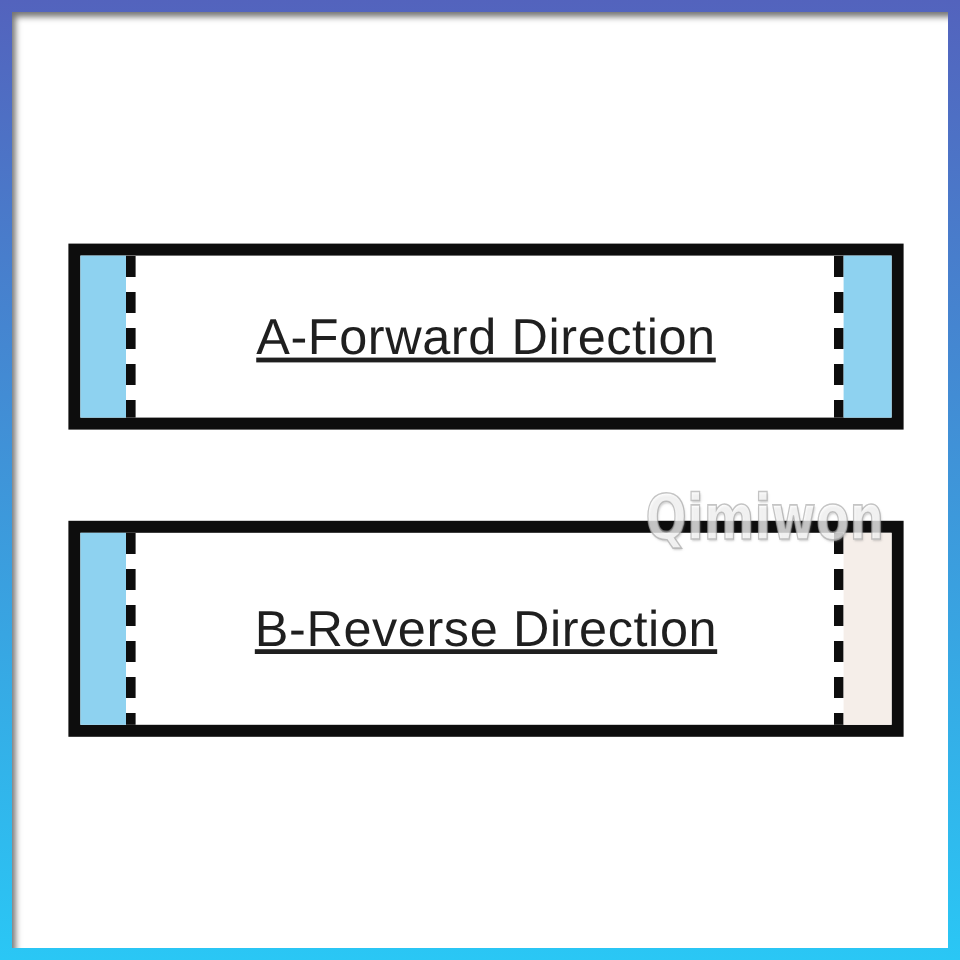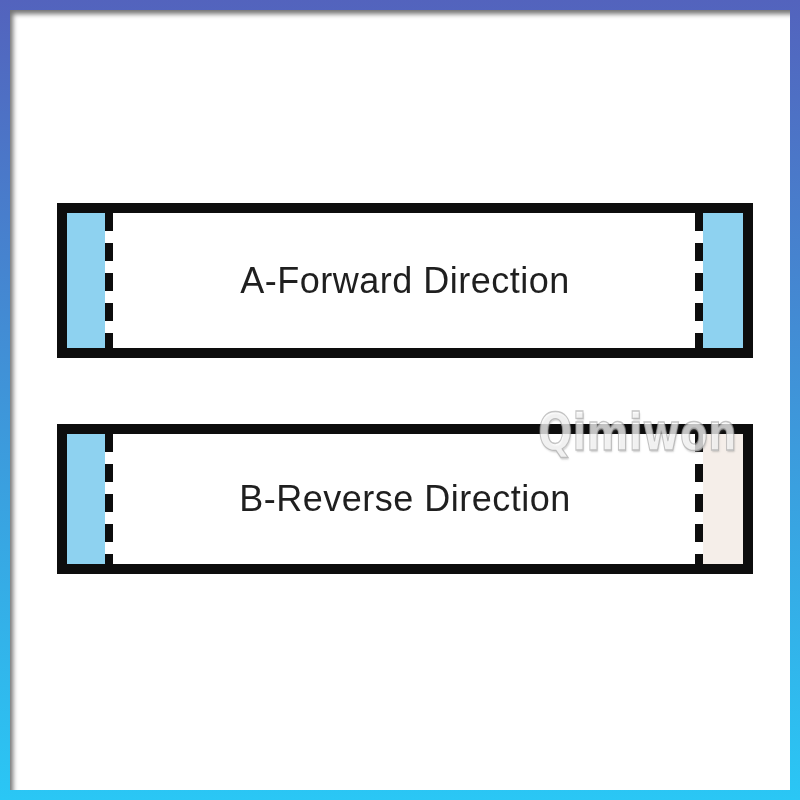--- a/index.html
+++ b/index.html
@@ -32,21 +32,21 @@
     box-sizing: border-box;
     left: 47px; 
     width: 696px;
     background: #ffffff;
     border: 10px solid var(--cable-border, #0d0d0d);
     display: flex;
     align-items: center;
     justify-content: center;
   }
   .cable-a { top: 193px; height: 155px; }  
-  .cable-b { top: 414px; height: 150px; }  
+  .cable-b { top: 424px; height: 180px; }  
   .strip {
     position: absolute;
     top: 0;
     bottom: 0;
   }
   .strip-left  { left: 0;  width: 38px; background: var(--strip-blue, #8ed2f0); }
   .strip-right { right: 0; width: 40px; background: var(--strip-blue, #8ed2f0); }
   .strip-right.beige { background: var(--strip-beige, #f5eee9); }
   .fold-line {
     position: absolute;
@@ -59,24 +59,25 @@
       var(--cable-border, #0d0d0d) 18px,
       transparent 18px,
       transparent 30px
     );
   }
   .fold-line-left  { left: 38px; }
   .fold-line-right { right: 40px; }
   .cable-label {
     position: relative;
     z-index: 2;
-    font-size: 36px;
+    font-size: 42px;
     letter-spacing: 0.5px;
     color: var(--label-text, #1f1f1f);
     white-space: nowrap;
+    text-decoration: underline;
   }
   .watermark {
     position: absolute;
     left: 528px;
     top: 392px;
     z-index: 5;
     font-family: "DejaVu Sans", sans-serif;
     font-size: 52px;
     font-weight: bold;
     white-space: nowrap;

